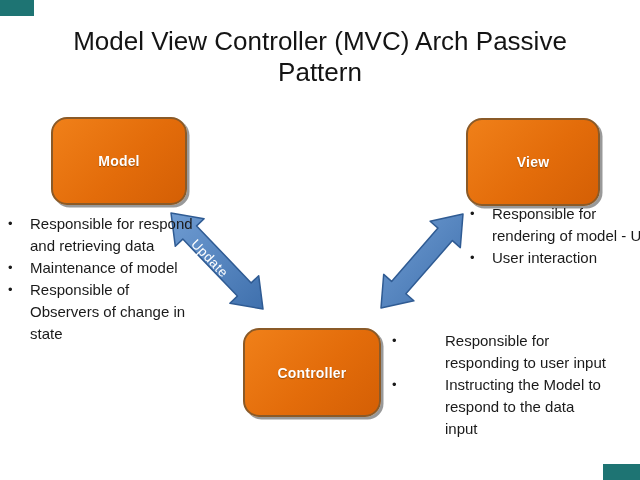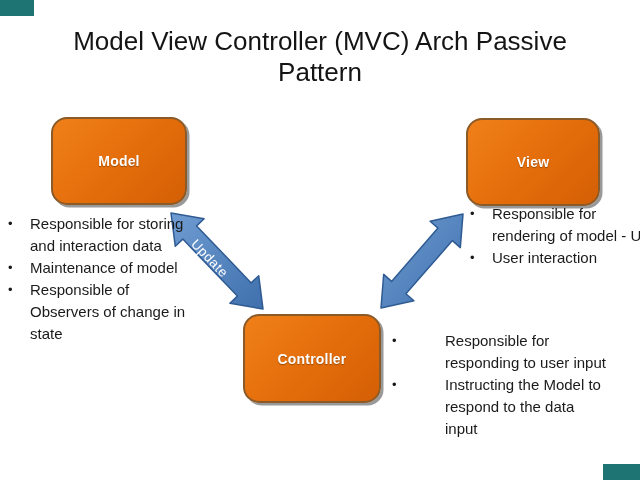--- a/index.html
+++ b/index.html
@@ -18,21 +18,21 @@
   .arrows{position:absolute;left:0;top:0;width:640px;height:480px;}
   .node{
     position:absolute;border-radius:16px;
     background:linear-gradient(135deg,#f08019 0%,#e36c0a 55%,#d45f05 100%);
     border:2px solid #8a5a28;
     box-shadow:2.5px 2.5px 0 rgba(70,70,70,0.55);
     display:flex;align-items:center;justify-content:center;
   }
   .node-model{left:51px;top:117px;width:132px;height:84px;}
   .node-view{left:430px;top:118px;width:130px;height:84px;margin-left:36px;}
-  .node-controller{left:243px;top:314px;width:134px;height:85px;}
+  .node-controller{left:243px;top:328px;width:134px;height:85px;}
   .node-label{
     color:#ffffff;font-weight:bold;font-size:14px;letter-spacing:0.2px;
     text-shadow:0 1px 1px rgba(120,60,0,0.7);
   }
   .bullets{position:absolute;margin:0;padding:0;list-style:none;}
   .bullets li{display:flex;align-items:flex-start;}
   .dot{width:22px;flex:0 0 22px;text-align:left;padding-left:4px;
        font-size:13px;line-height:22px;}
   .txt{font-size:15px;line-height:22px;}
   .bullets-model{left:4px;top:213px;}
@@ -70,21 +70,21 @@
   <div class="node node-view">
     <span class="node-label">View</span>
   </div>
   <div class="node node-controller">
     <span class="node-label">Controller</span>
   </div>
 
   <ul class="bullets bullets-model">
     <li>
       <span class="dot">•</span>
-      <span class="txt">Responsible for storing and interaction data</span>
+      <span class="txt">Responsible for respond and retrieving data</span>
     </li>
     <li>
       <span class="dot">•</span>
       <span class="txt">Maintenance of model</span>
     </li>
     <li>
       <span class="dot">•</span>
       <span class="txt">Responsible of Observers  of change in state</span>
     </li>
   </ul>

